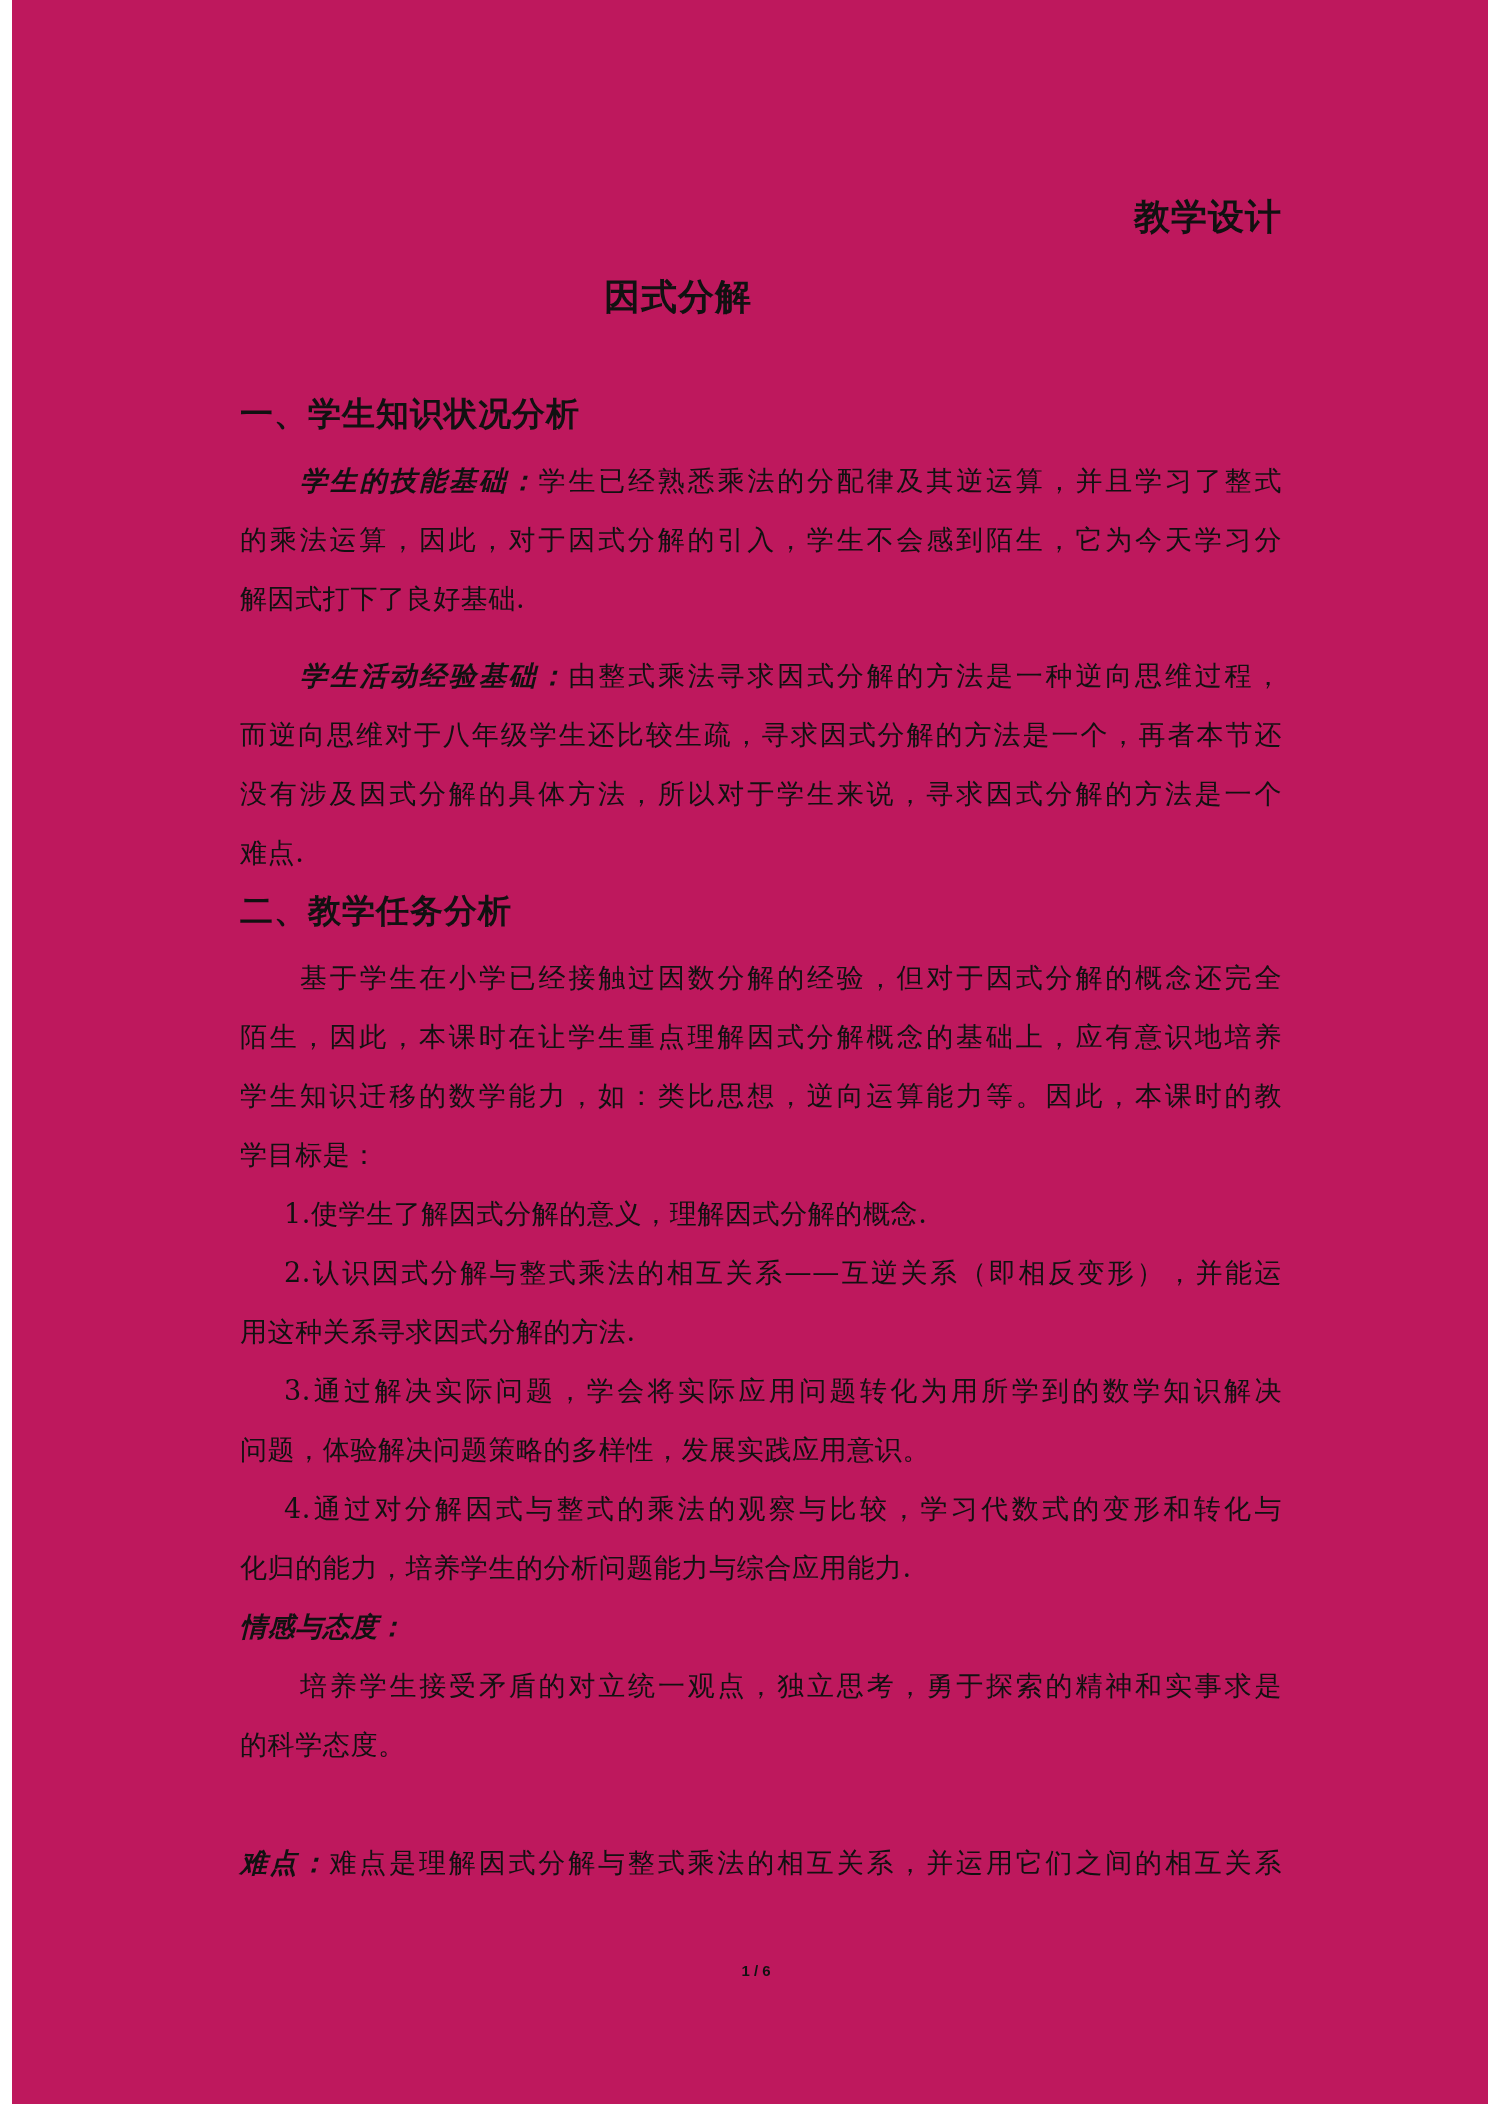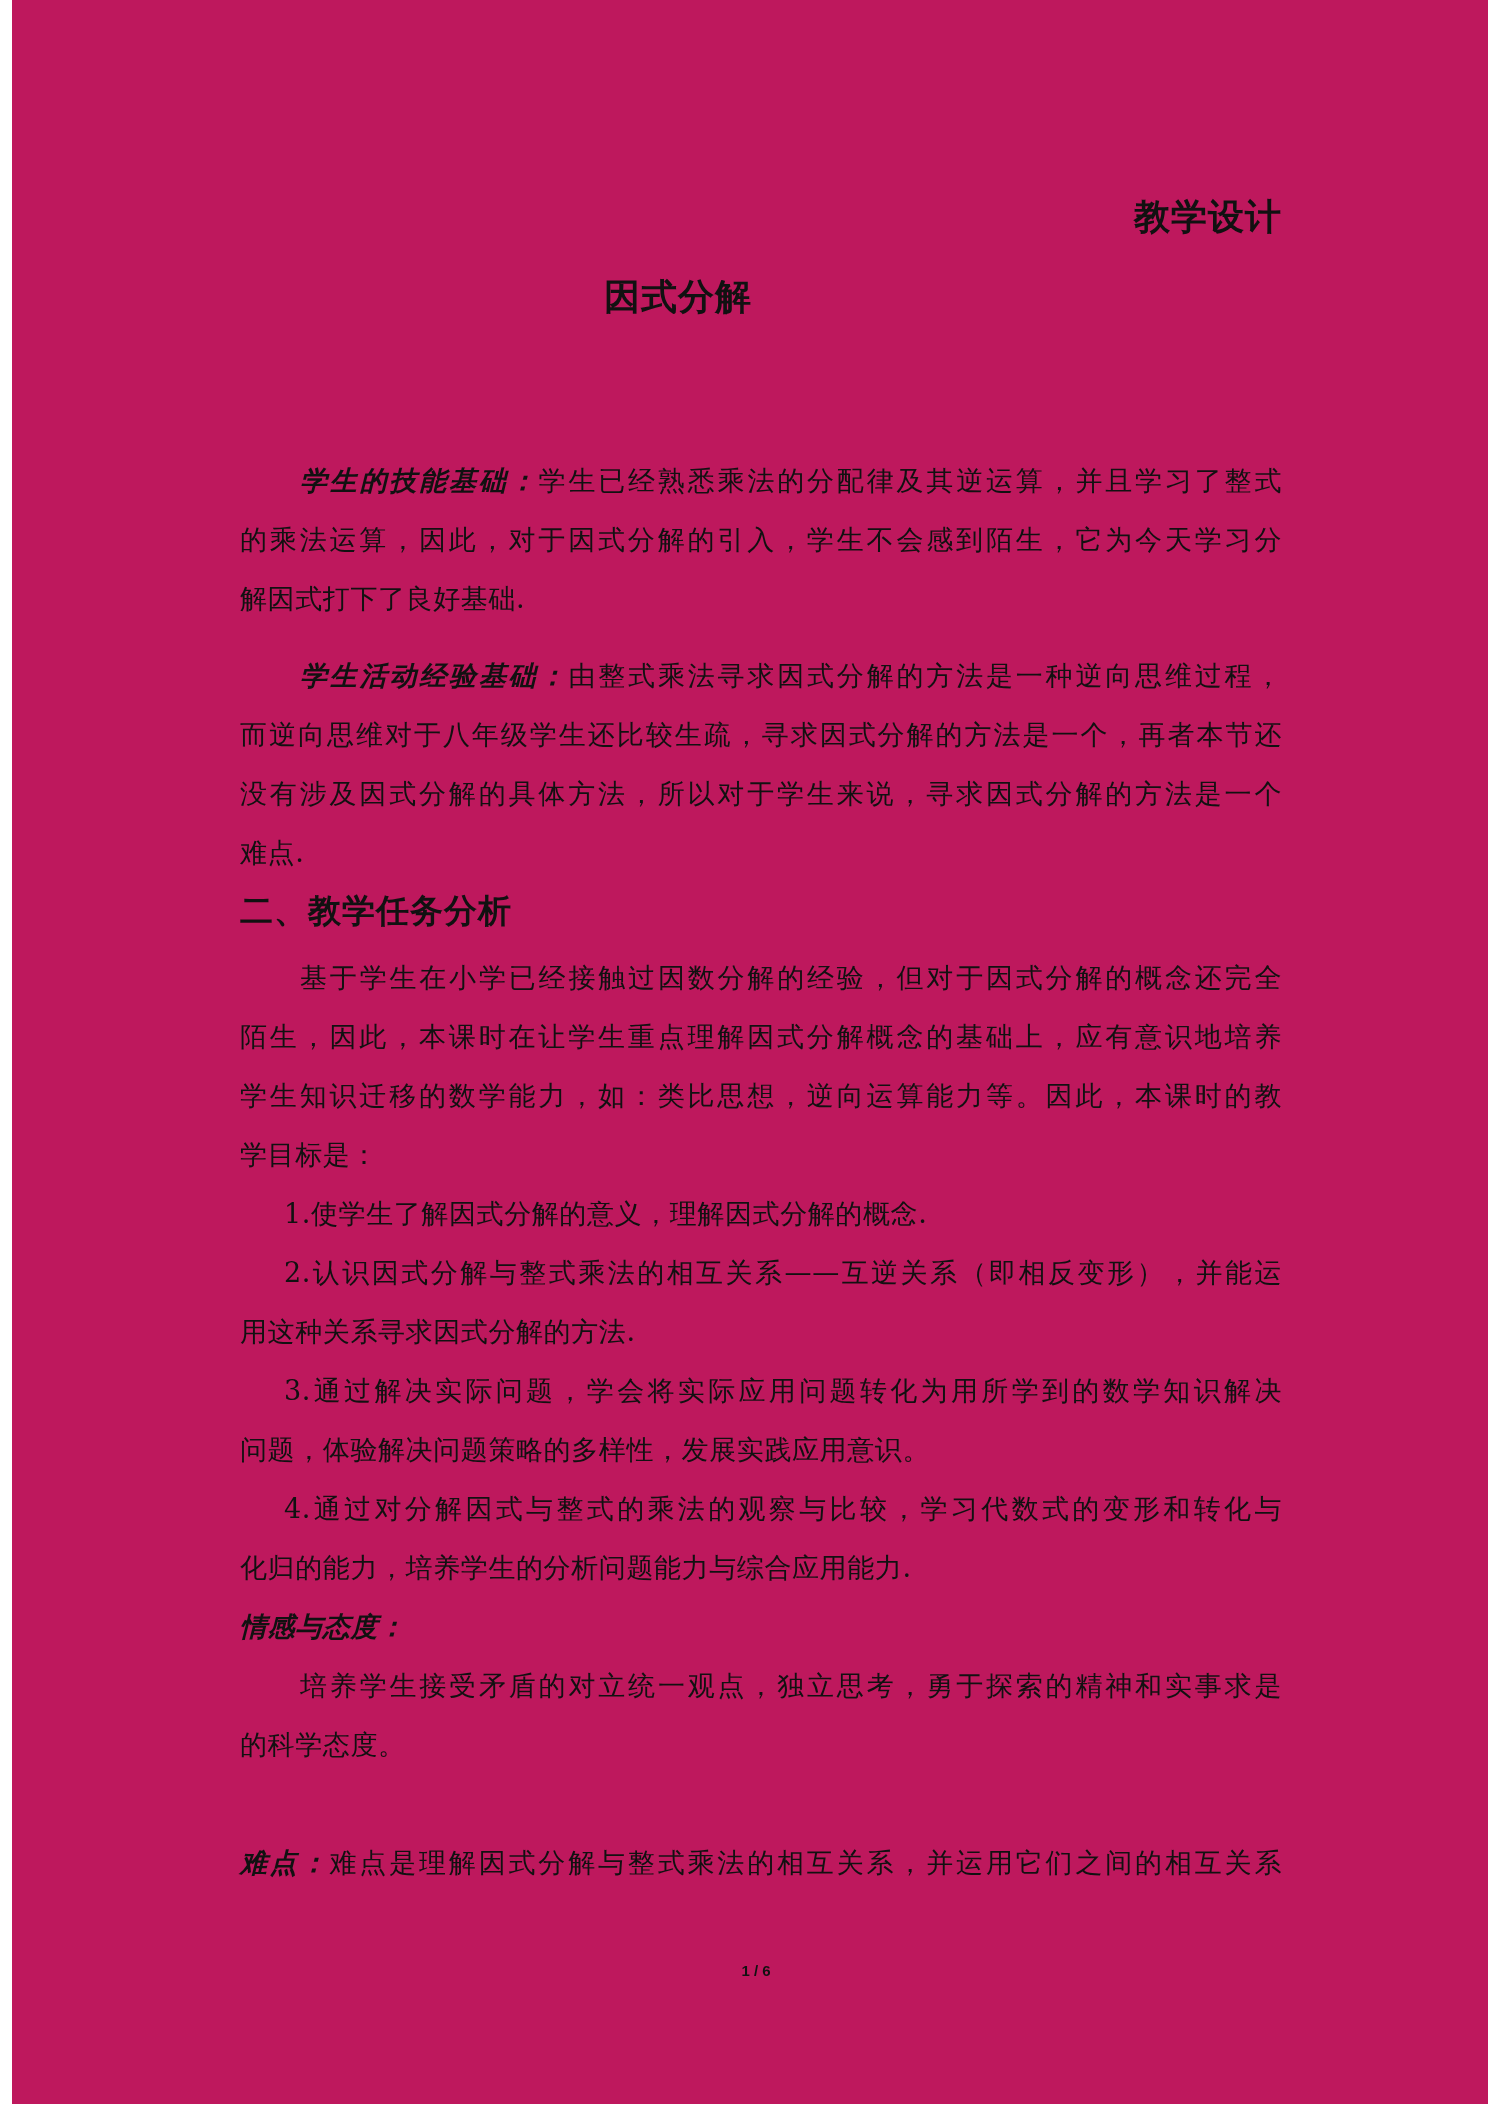--- a/index.html
+++ b/index.html
@@ -22,20 +22,21 @@
       font-size: 15px; font-weight: bold; font-family: "Liberation Sans", sans-serif; }
   </style>
 </head>
 <body>
 
 <div class="page">
 
   <div class="doc-label">教学设计</div>
   <div class="doc-title">因式分解</div>
 
+  <div class="section-heading" style="top:392px;">一、学生知识状况分析</div>
 
   <div class="line indent justify" style="top:463px;"><span class="bold">学生的技能基础：</span><span>学生已经熟悉乘法的分配律及其逆运算，并且学习了整式</span></div>
   <div class="line justify" style="top:522px;">的乘法运算，因此，对于因式分解的引入，学生不会感到陌生，它为今天学习分</div>
   <div class="line" style="top:581px;">解因式打下了良好基础.</div>
 
   <div class="line indent justify" style="top:658px;"><span class="bold">学生活动经验基础：</span><span>由整式乘法寻求因式分解的方法是一种逆向思维过程，</span></div>
   <div class="line justify" style="top:717px;">而逆向思维对于八年级学生还比较生疏，寻求因式分解的方法是一个，再者本节还</div>
   <div class="line justify" style="top:776px;">没有涉及因式分解的具体方法，所以对于学生来说，寻求因式分解的方法是一个</div>
   <div class="line" style="top:835px;">难点.</div>
 

